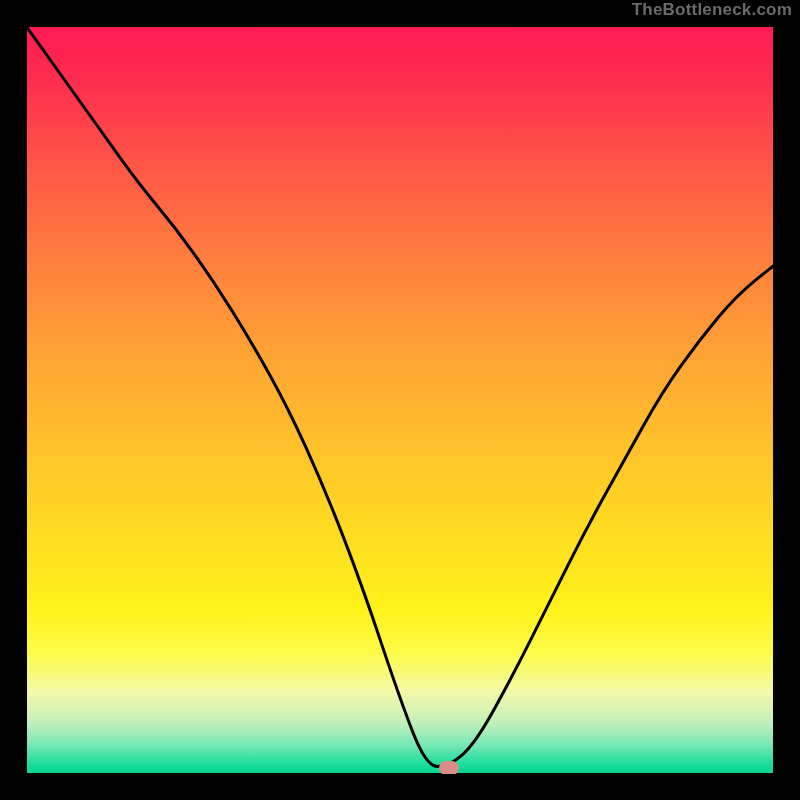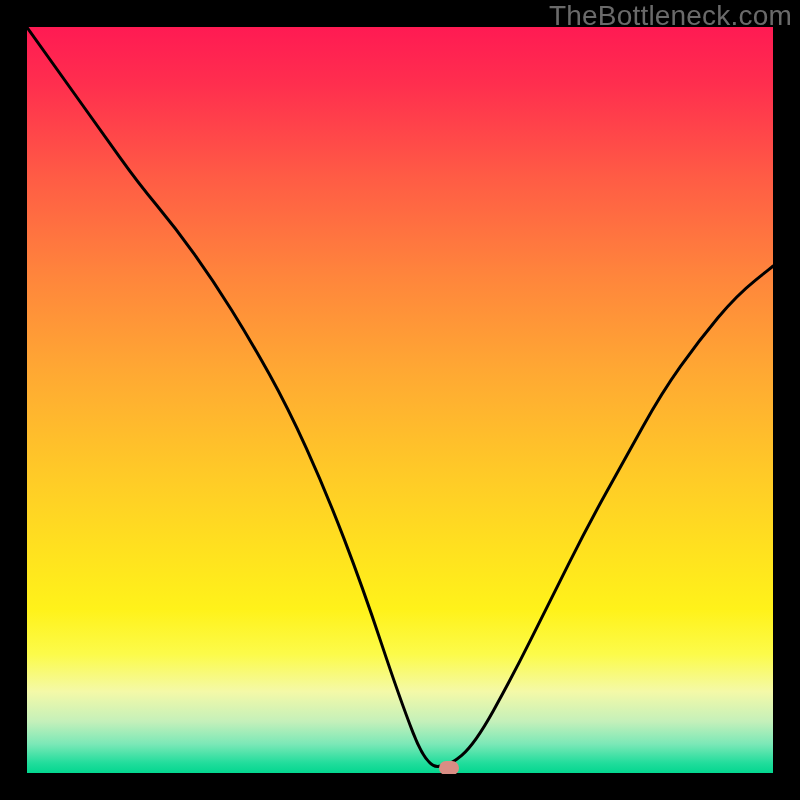--- a/index.html
+++ b/index.html
@@ -15,22 +15,22 @@
     position: absolute;
     width: 800px;
     height: 800px;
     background: #000;
   }
   .watermark {
     position: absolute;
     top: 0;
     right: 8px;
     color: #6a6a6a;
-    font-size: 28px;
-    font-weight: 400;
+    font-size: 17px;
+    font-weight: 700;
     letter-spacing: 0.2px;
     z-index: 10;
     user-select: none;
   }
   .plot-area {
     position: absolute;
     left: 26px;
     top: 26px;
     width: 748px;
     height: 748px;

